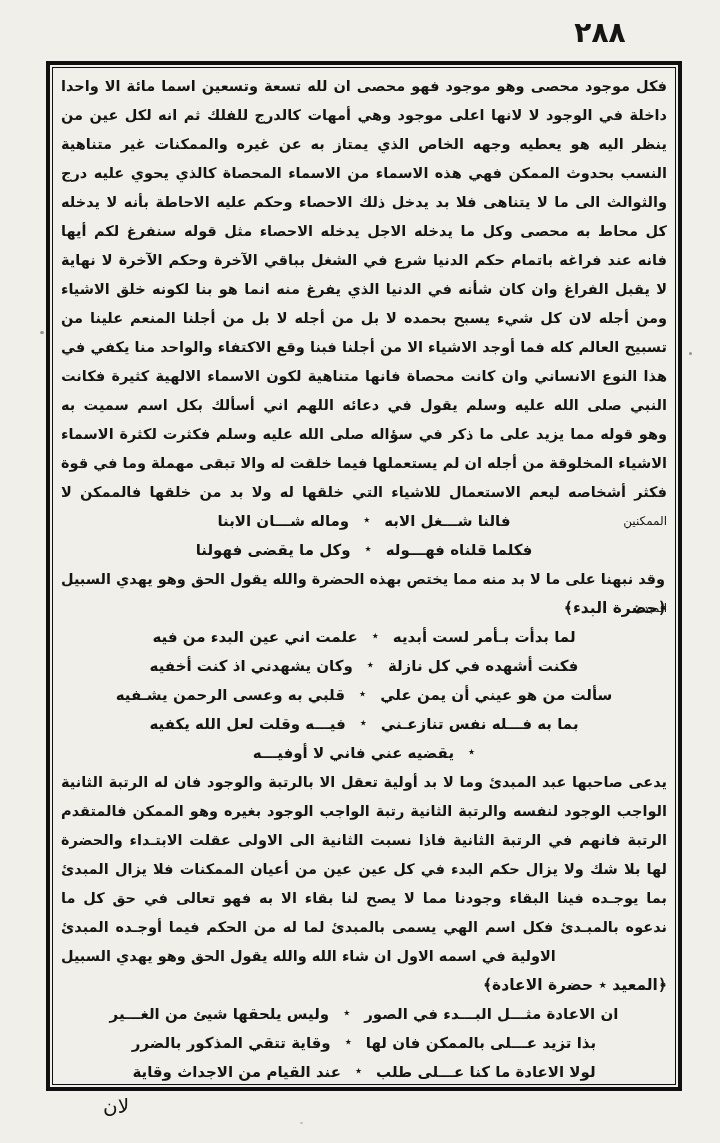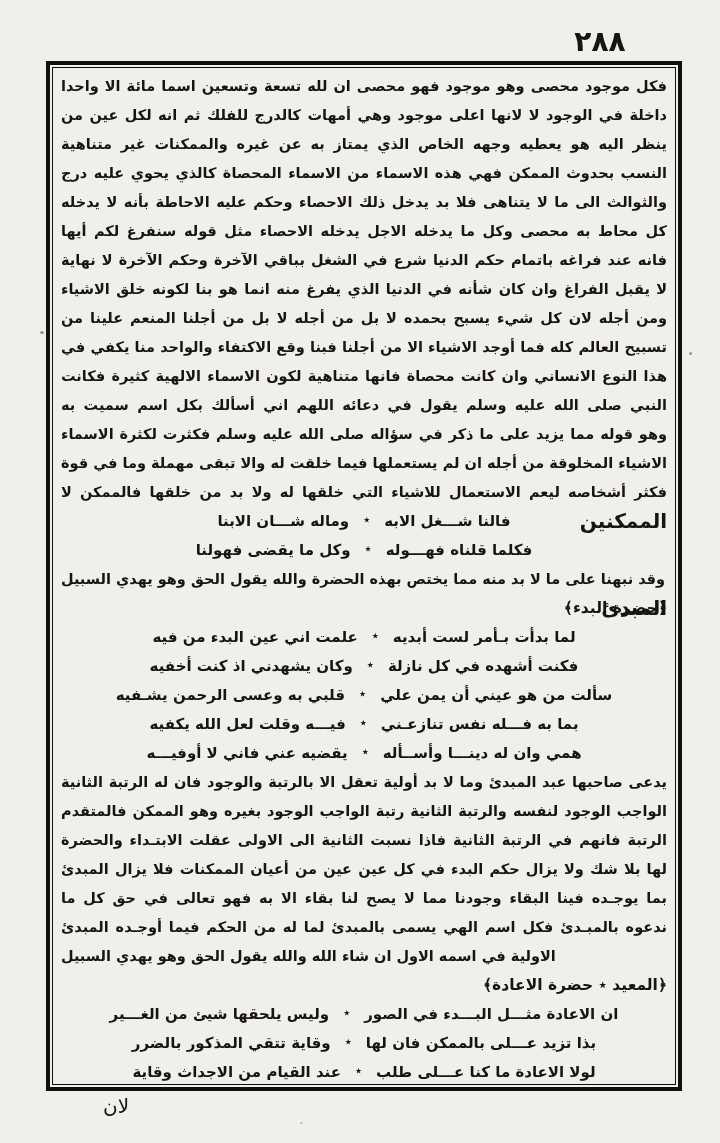--- a/index.html
+++ b/index.html
@@ -4,21 +4,21 @@
 <style>
   html,body{margin:0;padding:0;}
   body{
     width:720px;height:1143px;position:relative;overflow:hidden;
     background:var(--paper,#f1efe9);
     font-family:"DejaVu Sans", sans-serif;
     color:var(--ink,#171513);
   }
   .page-number{
     position:absolute;top:16px;left:566px;width:68px;
-    text-align:center;font-size:28px;font-weight:bold;letter-spacing:1px;margin-top:9px;
+    text-align:center;font-size:28px;font-weight:bold;letter-spacing:1px;
   }
   .frame-outer{
     position:absolute;left:46px;top:61px;width:636px;height:1030px;
     border:4px solid #101010;box-sizing:border-box;background:transparent;
   }
   .frame-inner{
     position:absolute;inset:2px;border:1px solid #101010;box-sizing:border-box;
   }
   .text-block{
     position:absolute;inset:4px 8px;direction:rtl;
@@ -33,21 +33,21 @@
   .line.heading{
     text-align:right;font-size:15.5px;white-space:normal;
   }
   .line.verse{
     display:flex;justify-content:center;align-items:center;gap:14px;
     font-size:15px;
   }
   .line.verse .hemi{white-space:nowrap;}
   .line.verse .star{font-size:13px;position:relative;top:-2px;}
   .margin-note{
-    position:absolute;right:0;top:0;font-size:20px;font-weight:bold;
+    position:absolute;right:0;top:0;font-size:12px;font-weight:normal;
     line-height:29px;
   }
   .catchword{
     position:absolute;left:103px;top:1094px;font-size:20px;font-weight:normal;
   }
   .speck{position:absolute;background:#4a463f;border-radius:50%;opacity:.55;}
   .speck.s1{left:40px;top:331px;width:4px;height:3px;}
   .speck.s2{left:689px;top:352px;width:3px;height:3px;}
   .speck.s3{left:300px;top:1122px;width:3px;height:2px;opacity:.3;}
 </style>
@@ -101,21 +101,20 @@
           <span class="hemi">سألت من هو عيني أن يمن علي</span>
           <span class="star">٭</span>
           <span class="hemi">قلبي به وعسى الرحمن يشـفيه</span>
         </div>
         <div class="line verse">
           <span class="hemi">بما به فـــله نفس تنازعـني</span>
           <span class="star">٭</span>
           <span class="hemi">فيـــه وقلت لعل الله يكفيه</span>
         </div>
         <div class="line verse">
-          <span class="hemi">همي وان له دينـــا وأســأله</span>
           <span class="star">٭</span>
           <span class="hemi">يقضيه عني فاني لا أوفيـــه</span>
         </div>
         <div class="line prose"><span>يدعى صاحبها عبد المبدئ وما لا بد أولية تعقل الا بالرتبة والوجود فان له الرتبة الثانية ما له في الاولى قدم فانها رتبة</span></div>
         <div class="line prose"><span>الواجب الوجود لنفسه والرتبة الثانية رتبة الواجب الوجود بغيره وهو الممكن فالمتقدم من المخلوقين والمتأخر سواء في</span></div>
         <div class="line prose"><span>الرتبة فانهم في الرتبة الثانية فاذا نسبت الثانية الى الاولى عقلت الابتـداء والحضرة الاولى هي التي أظهرتها فهو المبدئ</span></div>
         <div class="line prose"><span>لها بلا شك ولا يزال حكم البدء في كل عين عين من أعيان الممكنات فلا يزال المبدئ مبدئا دائما لانه يحفظ الوجود علينا</span></div>
         <div class="line prose"><span>بما يوجـده فينا البقاء وجودنا مما لا يصح لنا بقاء الا به فهو تعالى في حق كل ما يوجـده دائما مبدئ له وذلك الموجود</span></div>
         <div class="line prose"><span>ندعوه بالمبـدئ فكل اسم الهي يسمى بالمبدئ لما له من الحكم فيما أوجـده المبدئ الاول وسيأتي في حكم الحضرة</span></div>
         <div class="line prose_end"><span>الاولية في اسمه الاول ان شاء الله والله يقول الحق وهو يهدي السبيل</span></div>

